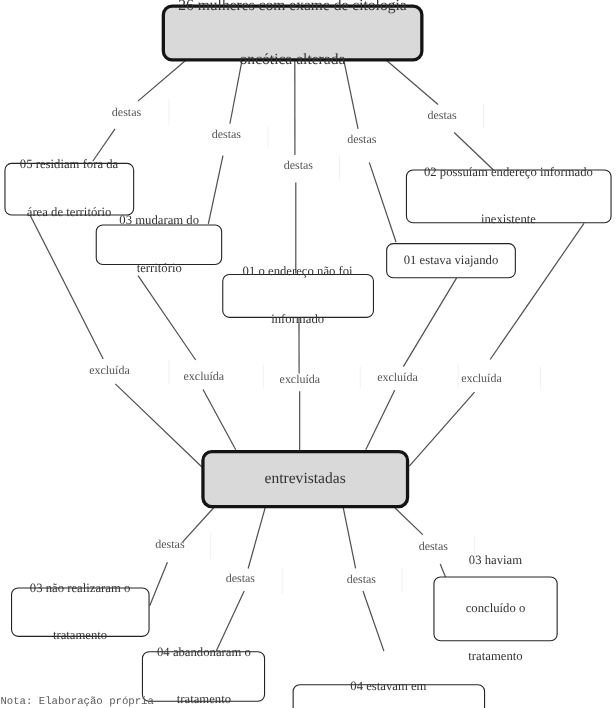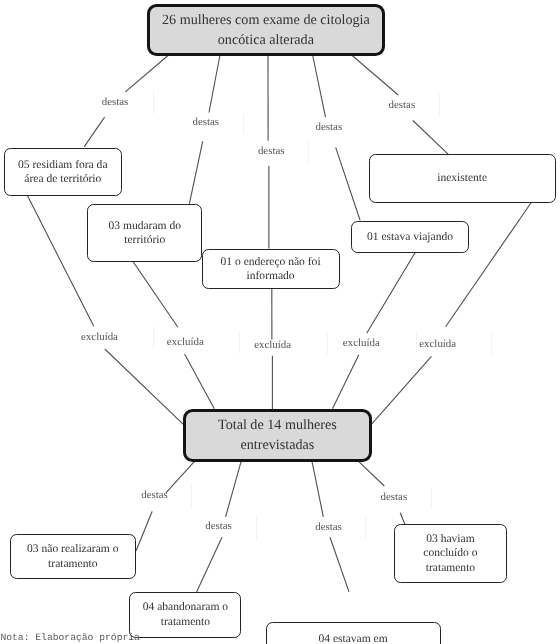--- a/index.html
+++ b/index.html
@@ -3,21 +3,21 @@
 <meta charset="utf-8">
 <title>Fluxograma</title>
 <style>
   html,body{margin:0;padding:0;}
   body{width:560px;height:644px;background:#ffffff;position:relative;overflow:hidden;
        font-family:"Liberation Serif",serif;
        -webkit-font-smoothing:antialiased;text-rendering:geometricPrecision;}
   #stage{position:absolute;left:0;top:0;width:560px;height:644px;filter:blur(0.35px);will-change:transform;transform:translateZ(0);opacity:0.999;}
   svg.lines{position:absolute;left:0;top:0;width:560px;height:644px;}
   .node{position:absolute;box-sizing:border-box;display:flex;flex-direction:column;
-        align-items:center;justify-content:center;text-align:center;color:#333;}
+        align-items:center;justify-content:center;text-align:center;color:#333;gap:29px;}
   .node b{display:block;font-weight:normal;}
   .node.major b{position:relative;top:1px;}
   .node.major{background:#d9d9d9;border:3.1px solid #141414;border-radius:9.5px;
               font-size:14.15px;line-height:19.9px;}
   .node.minor{background:#ffffff;border:1.9px solid #242424;border-radius:6.5px;
               font-size:11.55px;line-height:14.3px;}
   .edgelabel{position:absolute;font-size:10.9px;color:#555;white-space:nowrap;
              transform:translate(-50%,-50%);}
   .note{position:absolute;font-family:"Liberation Sans",sans-serif;font-size:9.7px;color:#5a5a5a;}
   .tick{position:absolute;width:1px;background:#f2f2f2;}
@@ -86,36 +86,36 @@
     </svg>
   <div id="nodes">
       <div class="node major" style="left: 146.8px; top: 3.7px; width: 238.2px; height: 52.1px;">
         <b>26 mulheres com exame de citologia</b>
         <b>oncótica alterada</b>
       </div>
       <div class="node minor" style="left: 3.7px; top: 148px; width: 118.2px; height: 47.8px;">
         <b>05 residiam fora da</b>
         <b>área de território</b>
       </div>
-      <div class="node minor" style="left: 87.3px; top: 204.3px; width: 114.9px; height: 58px;">
+      <div class="node minor" style="left: 87.3px; top: 204.3px; width: 114.9px; height: 37px;">
         <b>03 mudaram do</b>
         <b>território</b>
       </div>
       <div class="node minor" style="left: 201.6px; top: 249.2px; width: 138px; height: 39.9px;">
         <b>01 o endereço não foi</b>
         <b>informado</b>
       </div>
       <div class="node minor" style="left: 351px; top: 220.6px; width: 118px; height: 32.3px;">
         <b>01 estava viajando</b>
       </div>
       <div class="node minor" style="left: 368.8px; top: 154.2px; width: 186.8px; height: 48.8px;">
+        <b>02 possuíam endereço informado</b>
         <b>inexistente</b>
       </div>
       <div class="node major" style="left: 183.2px; top: 408.8px; width: 188.4px; height: 52.8px;">
-        <b>Total de 14 mulheres</b>
         <b>entrevistadas</b>
       </div>
       <div class="node minor" style="left: 9.7px; top: 534.4px; width: 126.2px; height: 44.3px;">
         <b>03 não realizaram o</b>
         <b>tratamento</b>
       </div>
       <div class="node minor" style="left: 129.3px; top: 591.5px; width: 112.2px; height: 46.4px;">
         <b>04 abandonaram o</b>
         <b>tratamento</b>
       </div>

